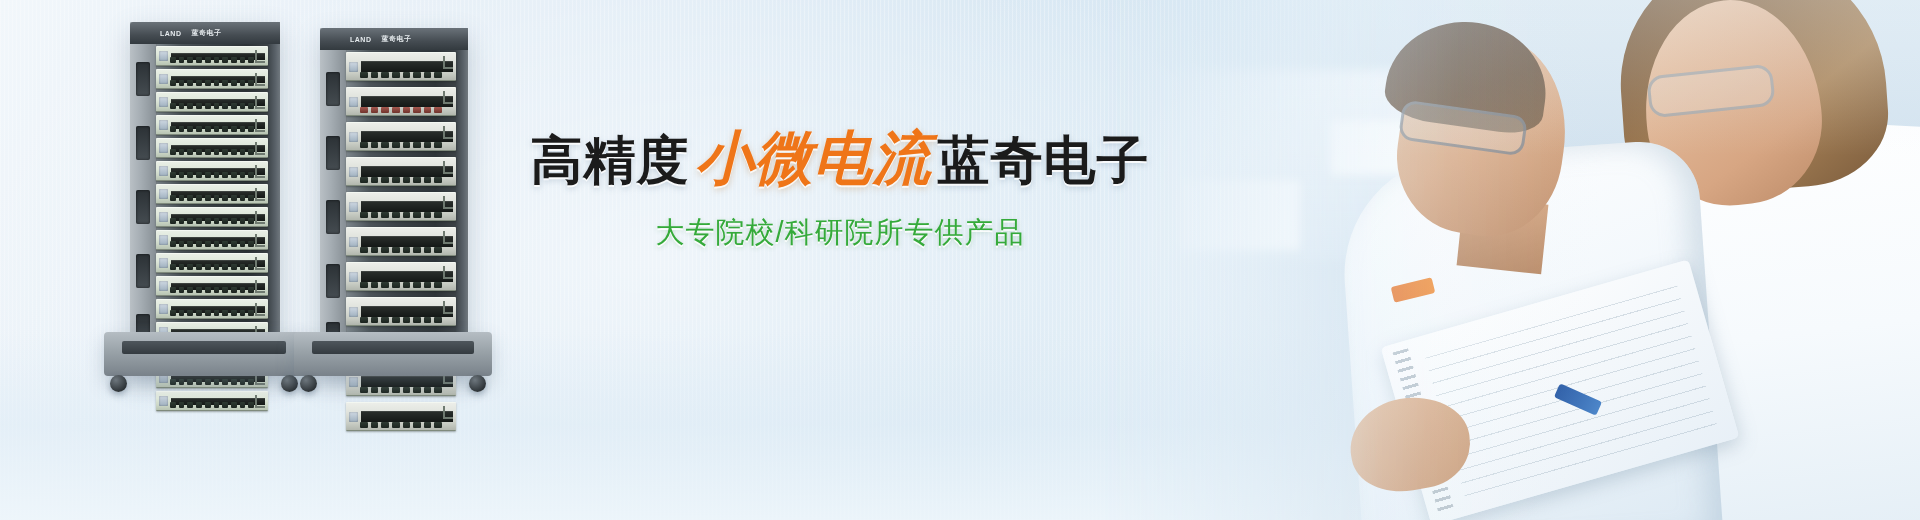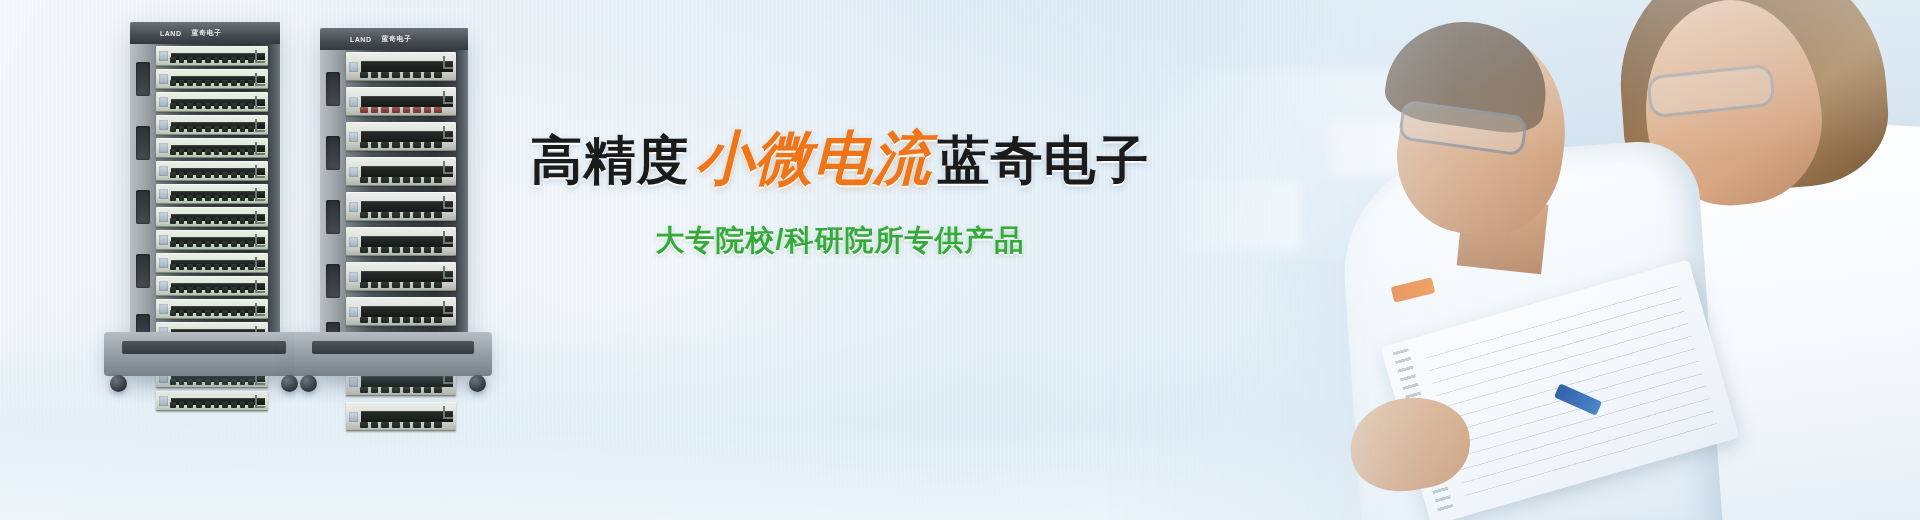--- a/index.html
+++ b/index.html
@@ -275,22 +275,22 @@
     text-shadow:0 2px 0 rgba(255,255,255,.8), 0 3px 7px rgba(180,120,60,.35);
   }
   .subtitle-en{
     margin-top:22px;
     font-size:17px;letter-spacing:1.6px;
     color:#6c7e8d;
     white-space:nowrap;
     text-shadow:0 1px 0 rgba(255,255,255,.8);
   }
   .tagline{
-    margin-top:30px;
-    font-size:29px;font-weight:700;letter-spacing:1px;
+    margin-top:22px;
+    font-size:29px;font-weight:400;letter-spacing:1px;
     color:#35aa3a;
     white-space:nowrap;
     text-shadow:0 2px 0 rgba(255,255,255,.85), 0 2px 5px rgba(60,140,70,.30);
   }
 </style>
 </head>
 <body>
 
 <div class="banner">
 

